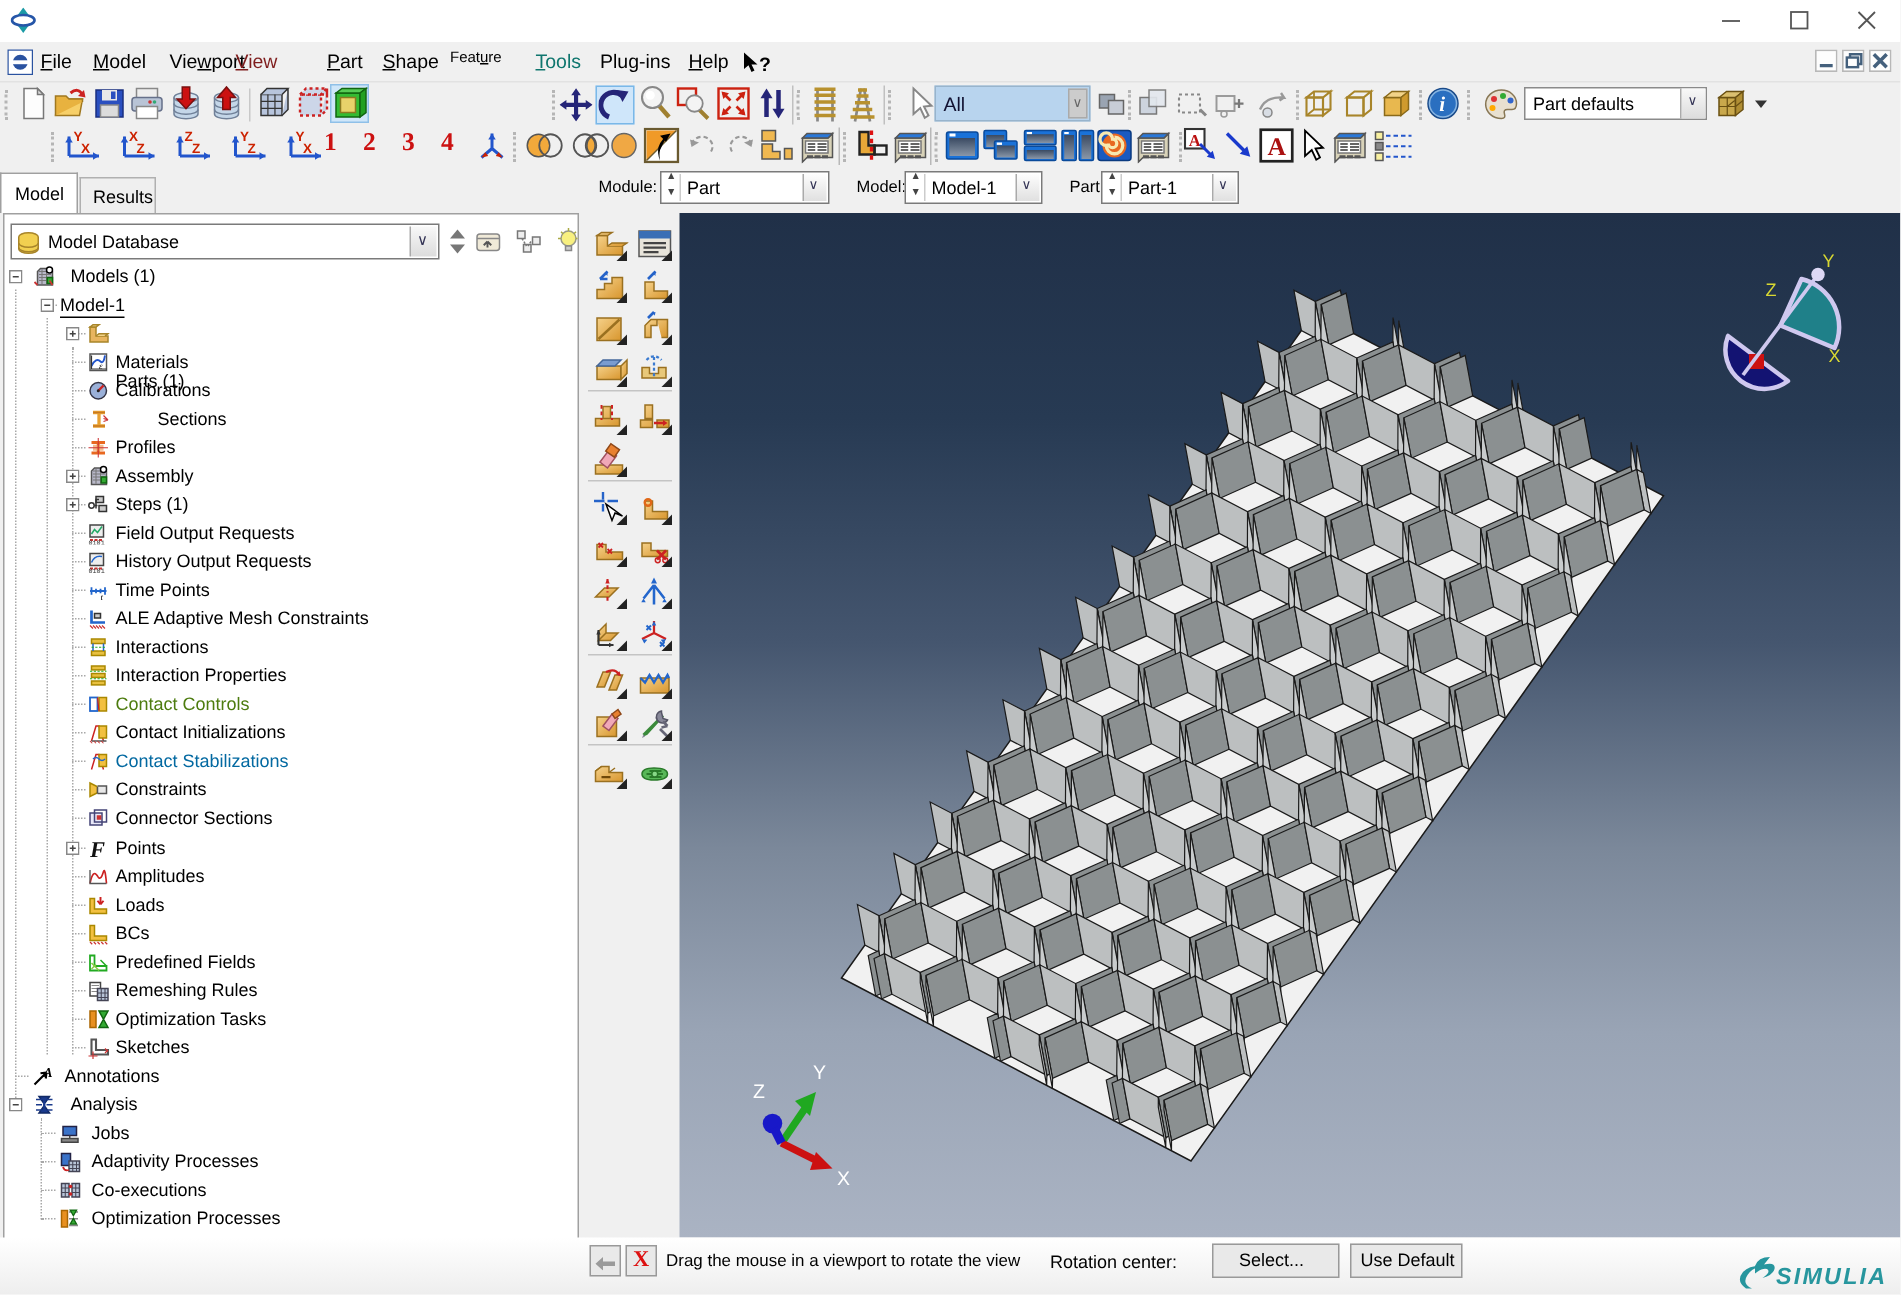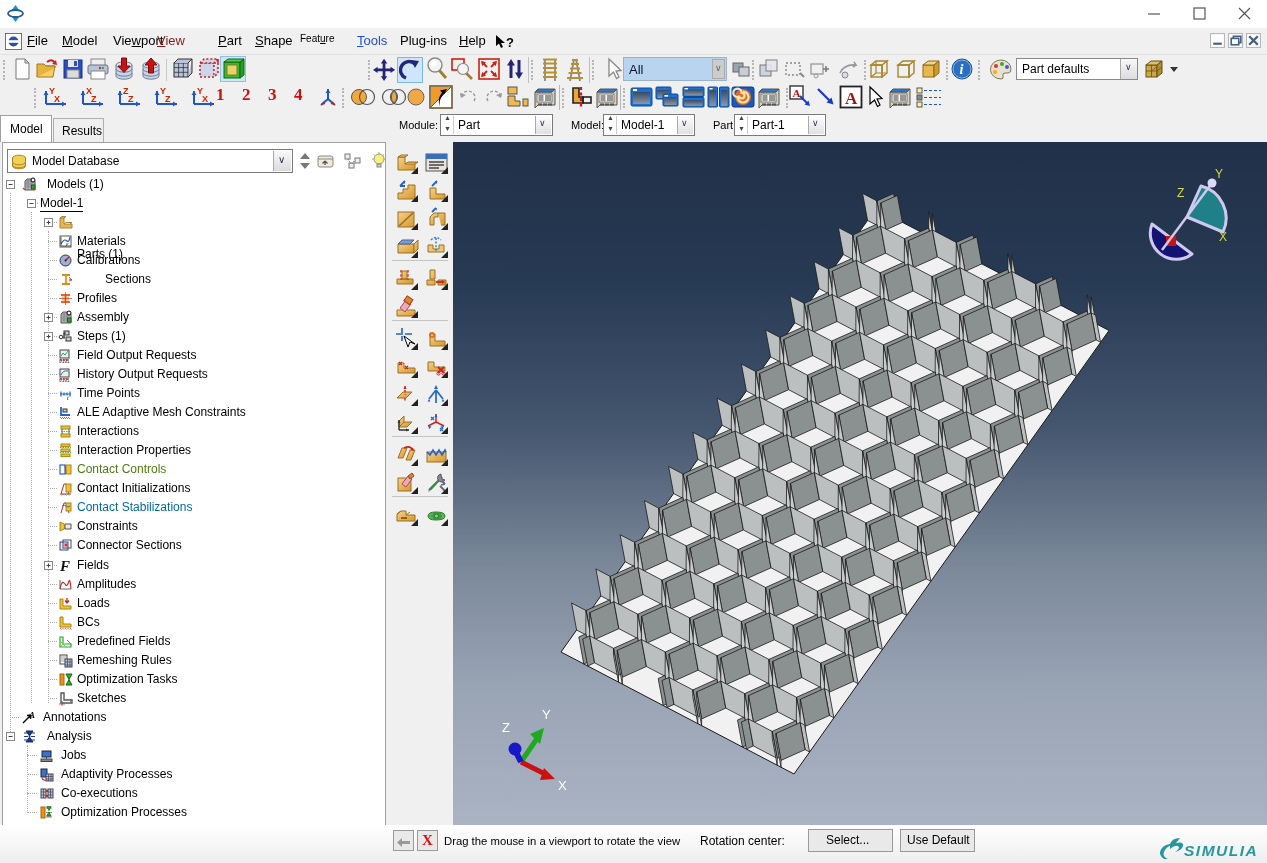--- a/index.html
+++ b/index.html
@@ -23,21 +23,21 @@
         <circle cx="8.5" cy="8.5" r="5" fill="#2a52a0"></circle>
         <rect x="2" y="7.2" width="13" height="2.6" fill="#fff"></rect>
       </svg>
       <div style="position:absolute;left:27px;top:5px;font-size:13px;color:#000;white-space:nowrap;"><span style="text-decoration:underline">F</span>ile</div>
       <div style="position:absolute;left:62px;top:5px;font-size:13px;color:#000;white-space:nowrap;"><span style="text-decoration:underline">M</span>odel</div>
       <div style="position:absolute;left:113px;top:5px;font-size:13px;color:#000;white-space:nowrap;">Vie<span style="text-decoration:underline">w</span>port</div>
       <div style="position:absolute;left:157px;top:5px;font-size:13px;color:#7f1d1d;white-space:nowrap;"><span style="text-decoration:underline">V</span>iew</div>
       <div style="position:absolute;left:218px;top:5px;font-size:13px;color:#000;white-space:nowrap;"><span style="text-decoration:underline">P</span>art</div>
       <div style="position:absolute;left:255px;top:5px;font-size:13px;color:#000;white-space:nowrap;"><span style="text-decoration:underline">S</span>hape</div>
       <div style="position:absolute;left:300px;top:5px;font-size:10px;color:#000;white-space:nowrap;">Feat<span style="text-decoration:underline">u</span>re</div>
-      <div style="position:absolute;left:357px;top:5px;font-size:13px;color:#1d4ed8;white-space:nowrap;"><span style="text-decoration:underline">T</span>ools</div>
+      <div style="position:absolute;left:357px;top:5px;font-size:13px;color:#0f766e;white-space:nowrap;"><span style="text-decoration:underline">T</span>ools</div>
       <div style="position:absolute;left:400px;top:5px;font-size:13px;color:#000;white-space:nowrap;">Plu<span style="text-decoration:underline">g</span>-ins</div>
       <div style="position:absolute;left:459px;top:5px;font-size:13px;color:#000;white-space:nowrap;"><span style="text-decoration:underline">H</span>elp</div>
       <svg style="position:absolute;left:494px;top:6px" width="22" height="16" viewBox="0 0 22 16">
         <path d="M2 1 L2 12 L5 9.5 L7 14 L9 13 L7 9 L11 9 Z" fill="#000"></path>
         <text x="12" y="13" font-size="13" font-weight="bold" fill="#000" font-family="Liberation Sans">?</text>
       </svg>
       <svg style="position:absolute;left:1210px;top:5px" width="15" height="15" viewBox="0 0 14 14">
         <rect x="0.5" y="0.5" width="13" height="13" fill="#fdfdfd" stroke="#b8b8b8"></rect>
         <path d="M3 10 h8" stroke="#44607c" stroke-width="2"></path>
       </svg>
@@ -624,21 +624,21 @@
         <rect x="6.5" y="5.5" width="3" height="3" fill="#c33"></rect>
       </svg>
       <div style="position:absolute;left:74px;top:395.45px;font-size:12px;color:#000;white-space:nowrap;">Connector Sections</div>
       <svg style="position:absolute;left:41px;top:417.5px" width="9" height="9" viewBox="0 0 9 9">
         <rect x="0.5" y="0.5" width="8" height="8" fill="#fff" stroke="#888"></rect>
         <path d="M2.5 4.5 h4 M4.5 2.5 v4" stroke="#444" stroke-width="1"></path>
       </svg>
       <svg style="position:absolute;left:55px;top:414.5px" width="15" height="15" viewBox="0 0 15 15">
         <text x="2" y="13" font-size="15" font-style="italic" font-weight="bold" fill="#111" font-family="Liberation Serif">F</text>
       </svg>
-      <div style="position:absolute;left:74px;top:414.5px;font-size:12px;color:#000;white-space:nowrap;">Fields</div>
+      <div style="position:absolute;left:74px;top:414.5px;font-size:12px;color:#000;white-space:nowrap;">Points</div>
       <svg style="position:absolute;left:55px;top:433.55px" width="15" height="15" viewBox="0 0 15 15">
         <path d="M2 12 q2 -10 5 -5 q2 4 4 -3 q1 -3 2 8" fill="none" stroke="#c22" stroke-width="1.1"></path>
         <path d="M2 3 v9 h11" stroke="#555" stroke-width="0.9" fill="none"></path>
       </svg>
       <div style="position:absolute;left:74px;top:433.55px;font-size:12px;color:#000;white-space:nowrap;">Amplitudes</div>
       <svg style="position:absolute;left:55px;top:452.6px" width="15" height="15" viewBox="0 0 15 15">
         <path d="M2 13 V3 h3 v7 h8 v3 Z" fill="#f2c040" stroke="#a80"></path>
         <path d="M9 2 v5 m0 0 l-2 -2.5 m2 2.5 l2 -2.5" stroke="#c22" stroke-width="1.3" fill="none"></path>
       </svg>
       <div style="position:absolute;left:74px;top:452.6px;font-size:12px;color:#000;white-space:nowrap;">Loads</div>

